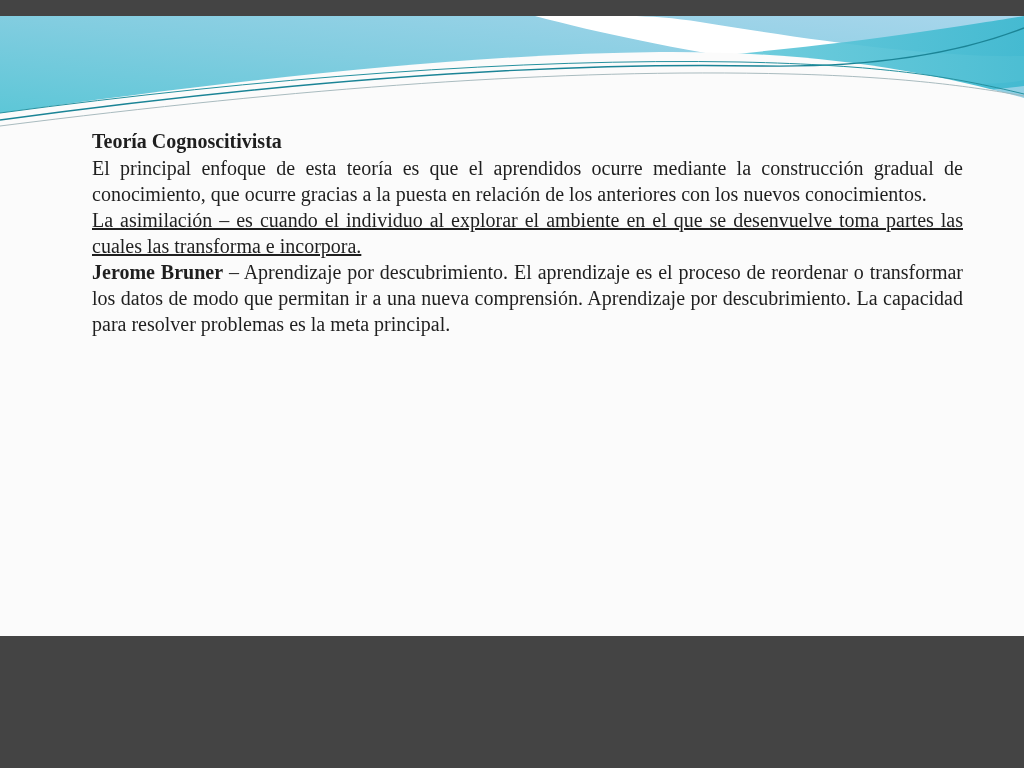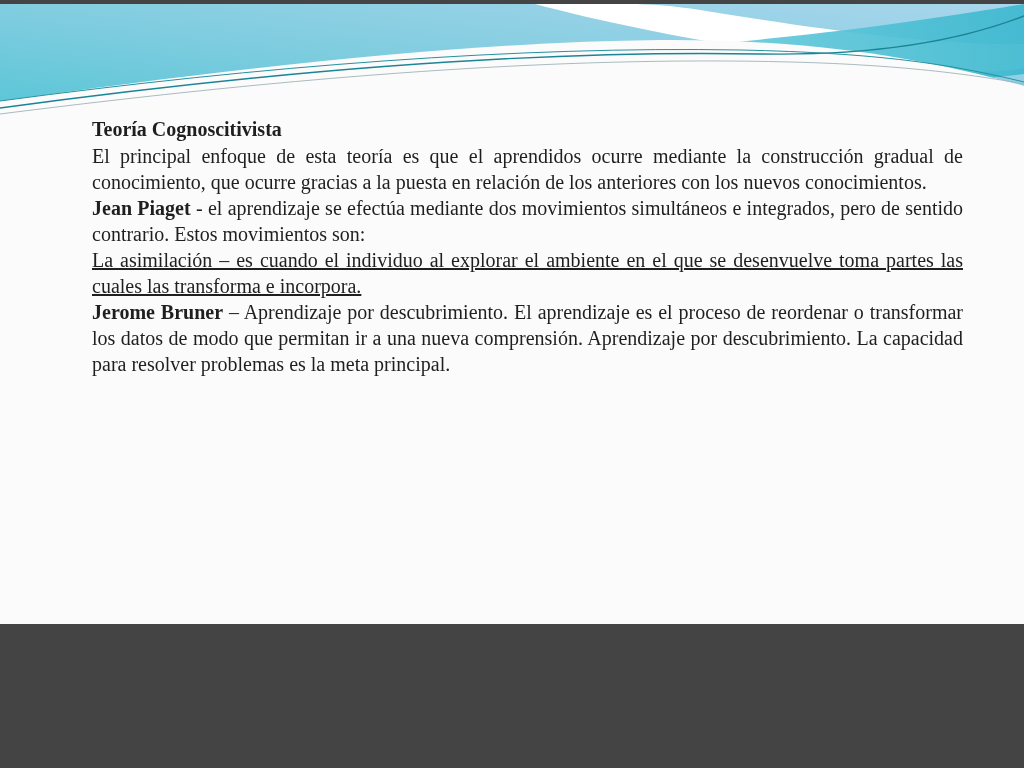--- a/index.html
+++ b/index.html
@@ -1,20 +1,20 @@
 <!DOCTYPE html>
 <html><head>
 <meta charset="utf-8">
 <style>
   html,body { margin:0; padding:0; background:#444; }
   .slide {
     position: relative;
     width: 1024px;
     height: 620px;
-    margin: 4px auto;
+    margin: 16px auto;
     background: #fbfbfb;
     overflow: hidden;
     font-family: "Liberation Serif", "DejaVu Serif", serif;
     color: #1f1f1f;
   }
   .wave-top {
     position: absolute;
     top: 0; left: 0;
     width: 1024px;
     height: 130px;
@@ -68,21 +68,20 @@
     <path d="M0,97 C260,62 520,42 740,46 C880,49 950,60 1024,78" fill="none" stroke="#26919f" stroke-width="1"></path>
     <path d="M0,110 C300,72 560,52 790,58 C910,61 980,72 1024,80" fill="none" stroke="#9fb3b8" stroke-width="0.9"></path>
   </svg>
 
   <div class="content">
 
     <h1 class="slide-title">Teoría Cognoscitivista</h1>
 
     <p><span>El principal enfoque de esta teoría es que el aprendidos ocurre mediante la construcción gradual de conocimiento, que ocurre gracias a la puesta en relación de los anteriores con los nuevos conocimientos.</span></p>
 
-    <p class="mt-piaget"><strong class="lead">Jean Piaget</strong><span> - el aprendizaje se efectúa mediante dos movimientos simultáneos e integrados, pero de sentido contrario.  Estos movimientos son:</span></p>
 
     <p class="mt-asim"><span>La asimilación – es cuando el individuo al explorar el ambiente en el que se desenvuelve toma partes las cuales las transforma e incorpora.</span></p>
 
 
     <p class="mt-bruner"><strong class="lead">Jerome Bruner</strong><span> – Aprendizaje por descubrimiento. El aprendizaje es el proceso de reordenar o transformar los datos de modo que permitan ir a una nueva comprensión. Aprendizaje por descubrimiento.  La capacidad para resolver problemas es la meta principal.</span></p>
 
 
   </div>
 </div>
 

